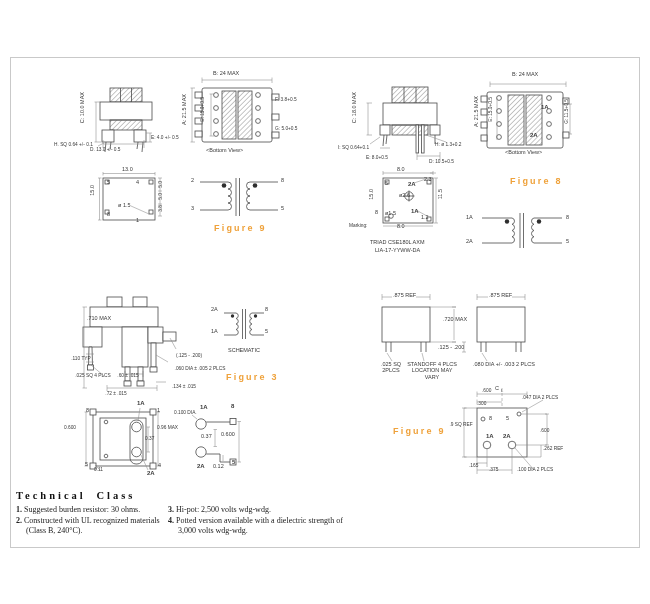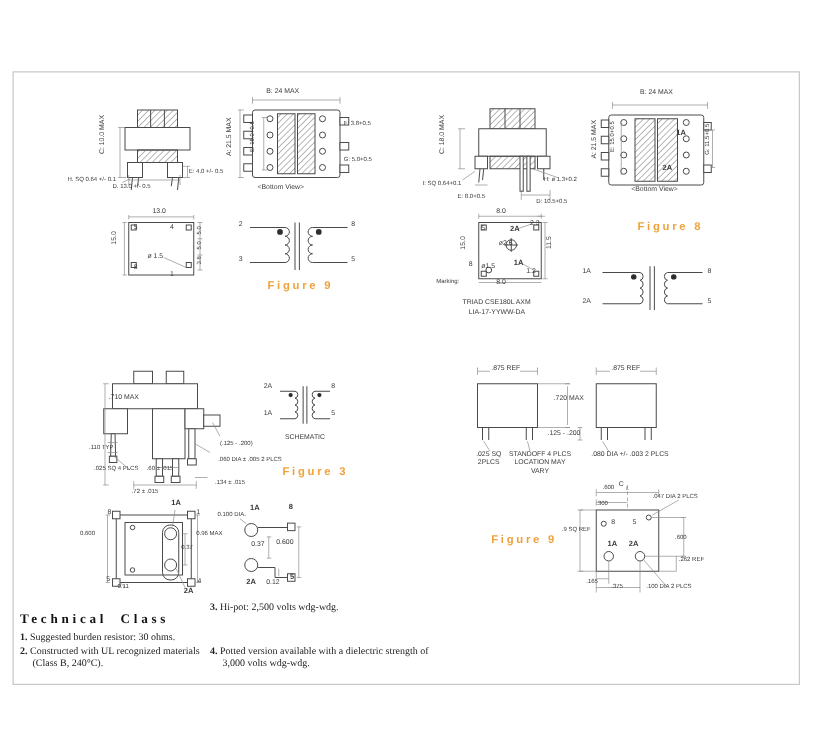--- a/index.html
+++ b/index.html
@@ -361,16 +361,16 @@
     <span class="L t4" style="left:543px;top:446px">.262 REF</span>
     <span class="L t4" style="left:469px;top:463px">.165</span>
     <span class="L t4" style="left:489px;top:467px">.375</span>
     <span class="L t4" style="left:517px;top:467px">.100 DIA 2 PLCS</span>
   </div>
 
   <div>
     <div class="NT" style="left:16px;top:490px">Technical Class</div>
     <div class="note" style="left:16px;top:505px;width:150px"><span class="n">1.</span> <span>Suggested burden resistor: 30 ohms.</span></div>
     <div class="note" style="left:16px;top:516px;width:150px"><span class="n">2.</span> <span>Constructed with UL recognized materials (Class B, 240°C).</span></div>
-    <div class="note" style="left:168px;top:481px;width:178px"><span class="n">3.</span> <span>Hi-pot: 2,500 volts wdg-wdg.</span></div>
+    <div class="note" style="left:168px;top:505px;width:178px"><span class="n">3.</span> <span>Hi-pot: 2,500 volts wdg-wdg.</span></div>
     <div class="note" style="left:168px;top:516px;width:178px"><span class="n">4.</span> <span>Potted version available with a dielectric strength of 3,000 volts wdg-wdg.</span></div>
   </div>
 </div>
 
 </body></html>

